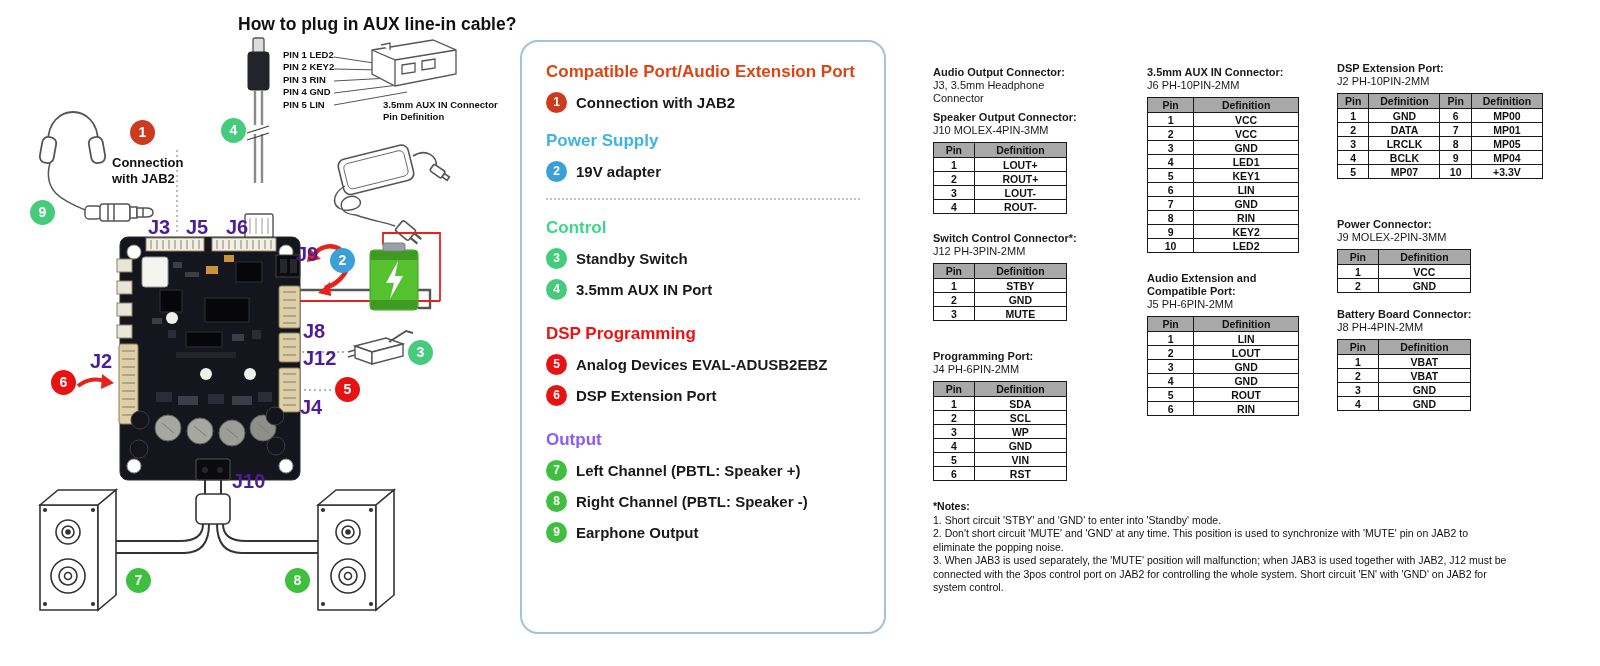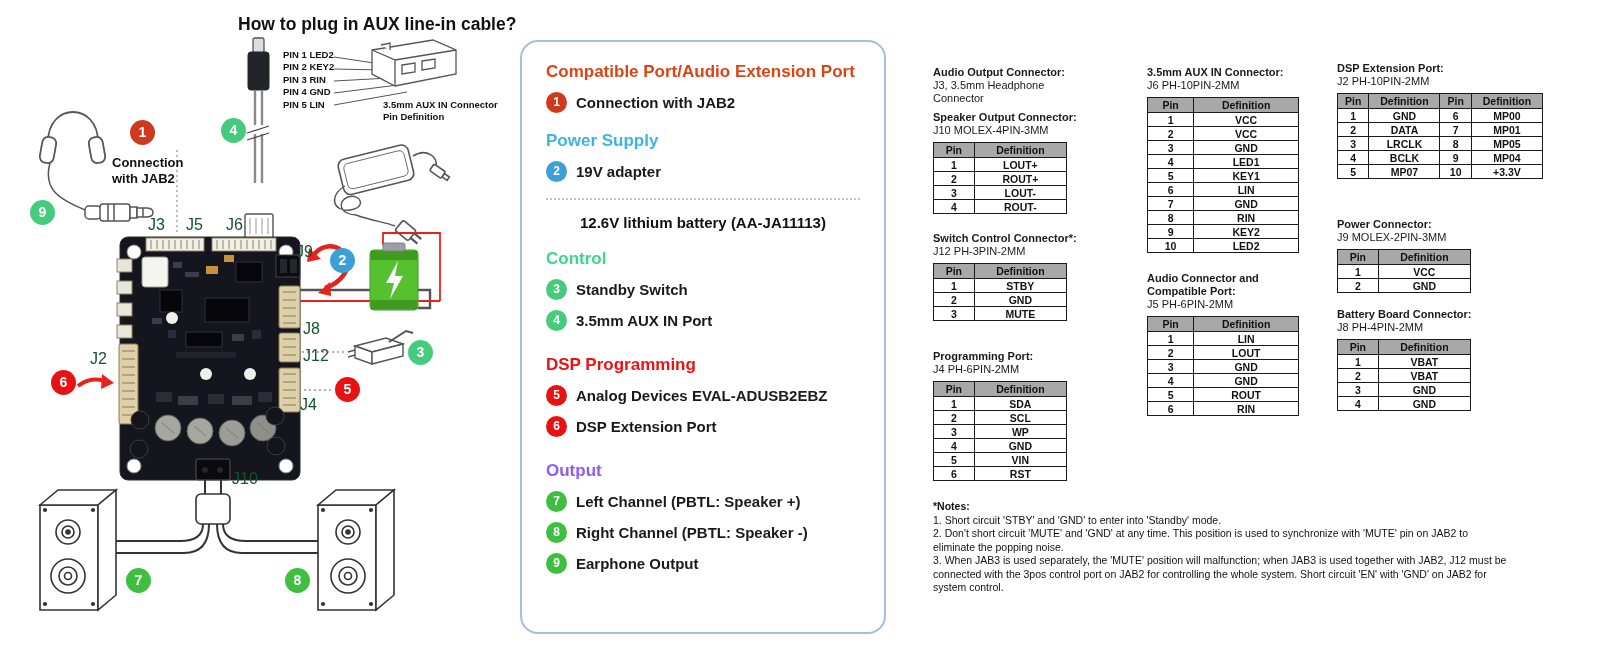--- a/index.html
+++ b/index.html
@@ -7,21 +7,21 @@
   .stage{position:relative;width:1600px;height:666px;background:#fff;overflow:hidden;
          font-family:"Liberation Sans",sans-serif;color:#111}
 
   
   .diagram{position:absolute;left:0;top:0;width:530px;height:666px}
   .diagram svg{position:absolute;left:0;top:0}
   .main-title{position:absolute;left:238px;top:14px;font-size:17.5px;font-weight:700;white-space:nowrap}
   .pin-list{position:absolute;left:283px;top:49px;font-size:9.5px;font-weight:700;line-height:12.4px;white-space:nowrap}
   .aux-caption{position:absolute;left:383px;top:99px;font-size:9.5px;font-weight:700;line-height:11.5px}
   .jab2-label{position:absolute;left:112px;top:155px;width:100px;font-size:13px;font-weight:700;line-height:16px}
-  .jlabel{position:absolute;font-size:16px;font-weight:400;color:#14532d;white-space:nowrap}
+  .jlabel{position:absolute;font-size:20px;font-weight:700;color:#4c1d95;white-space:nowrap}
   .callout{position:absolute;width:25px;height:25px;border-radius:50%;color:#fff;text-align:center;
            font-size:14px;font-weight:700;line-height:25px}
   .co-redorange{background:#CE3A1D}
   .co-blue{background:#3B9FD8}
   .co-mint{background:#46CB7C}
   .co-bred{background:#E71313}
   .co-green{background:#3FBF3F}
 
   
   .legend-panel{position:absolute;left:520px;top:40px;width:366px;height:594px;
@@ -314,21 +314,20 @@
       <span class="lg-badge co-redorange">1</span>
       <span class="lg-text">Connection with JAB2</span>
     </div>
 
     <div class="lg-h c-power">Power Supply</div>
     <div class="lg-item">
       <span class="lg-badge co-blue">2</span>
       <span class="lg-text">19V adapter</span>
     </div>
     <hr class="lg-divider">
-    <div class="lg-battery">12.6V lithium battery (AA-JA11113)</div>
 
     <div class="lg-h c-control" style="">Control</div>
     <div class="lg-item">
       <span class="lg-badge co-mint">3</span>
       <span class="lg-text">Standby Switch</span>
     </div>
     <div class="lg-item">
       <span class="lg-badge co-mint">4</span>
       <span class="lg-text">3.5mm AUX IN Port</span>
     </div>
@@ -506,21 +505,21 @@
           </tr>
           <tr>
             <td>10</td>
             <td>LED2</td>
           </tr>
         </tbody>
     </table>
   </div>
 
   <div class="tblock" style="left:1147px;top:272px;width:160px">
-    <div class="ttitle" style="width:130px">Audio Connector and Compatible Port:</div>
+    <div class="ttitle" style="width:130px">Audio Extension and Compatible Port:</div>
     <div class="tsub">J5 PH-6PIN-2MM</div>
     <table class="pin-table" style="width:152px">
       <thead>
           <tr>
             <th>Pin</th>
             <th>Definition</th>
           </tr>
         </thead>
       <tbody>
           <tr>

